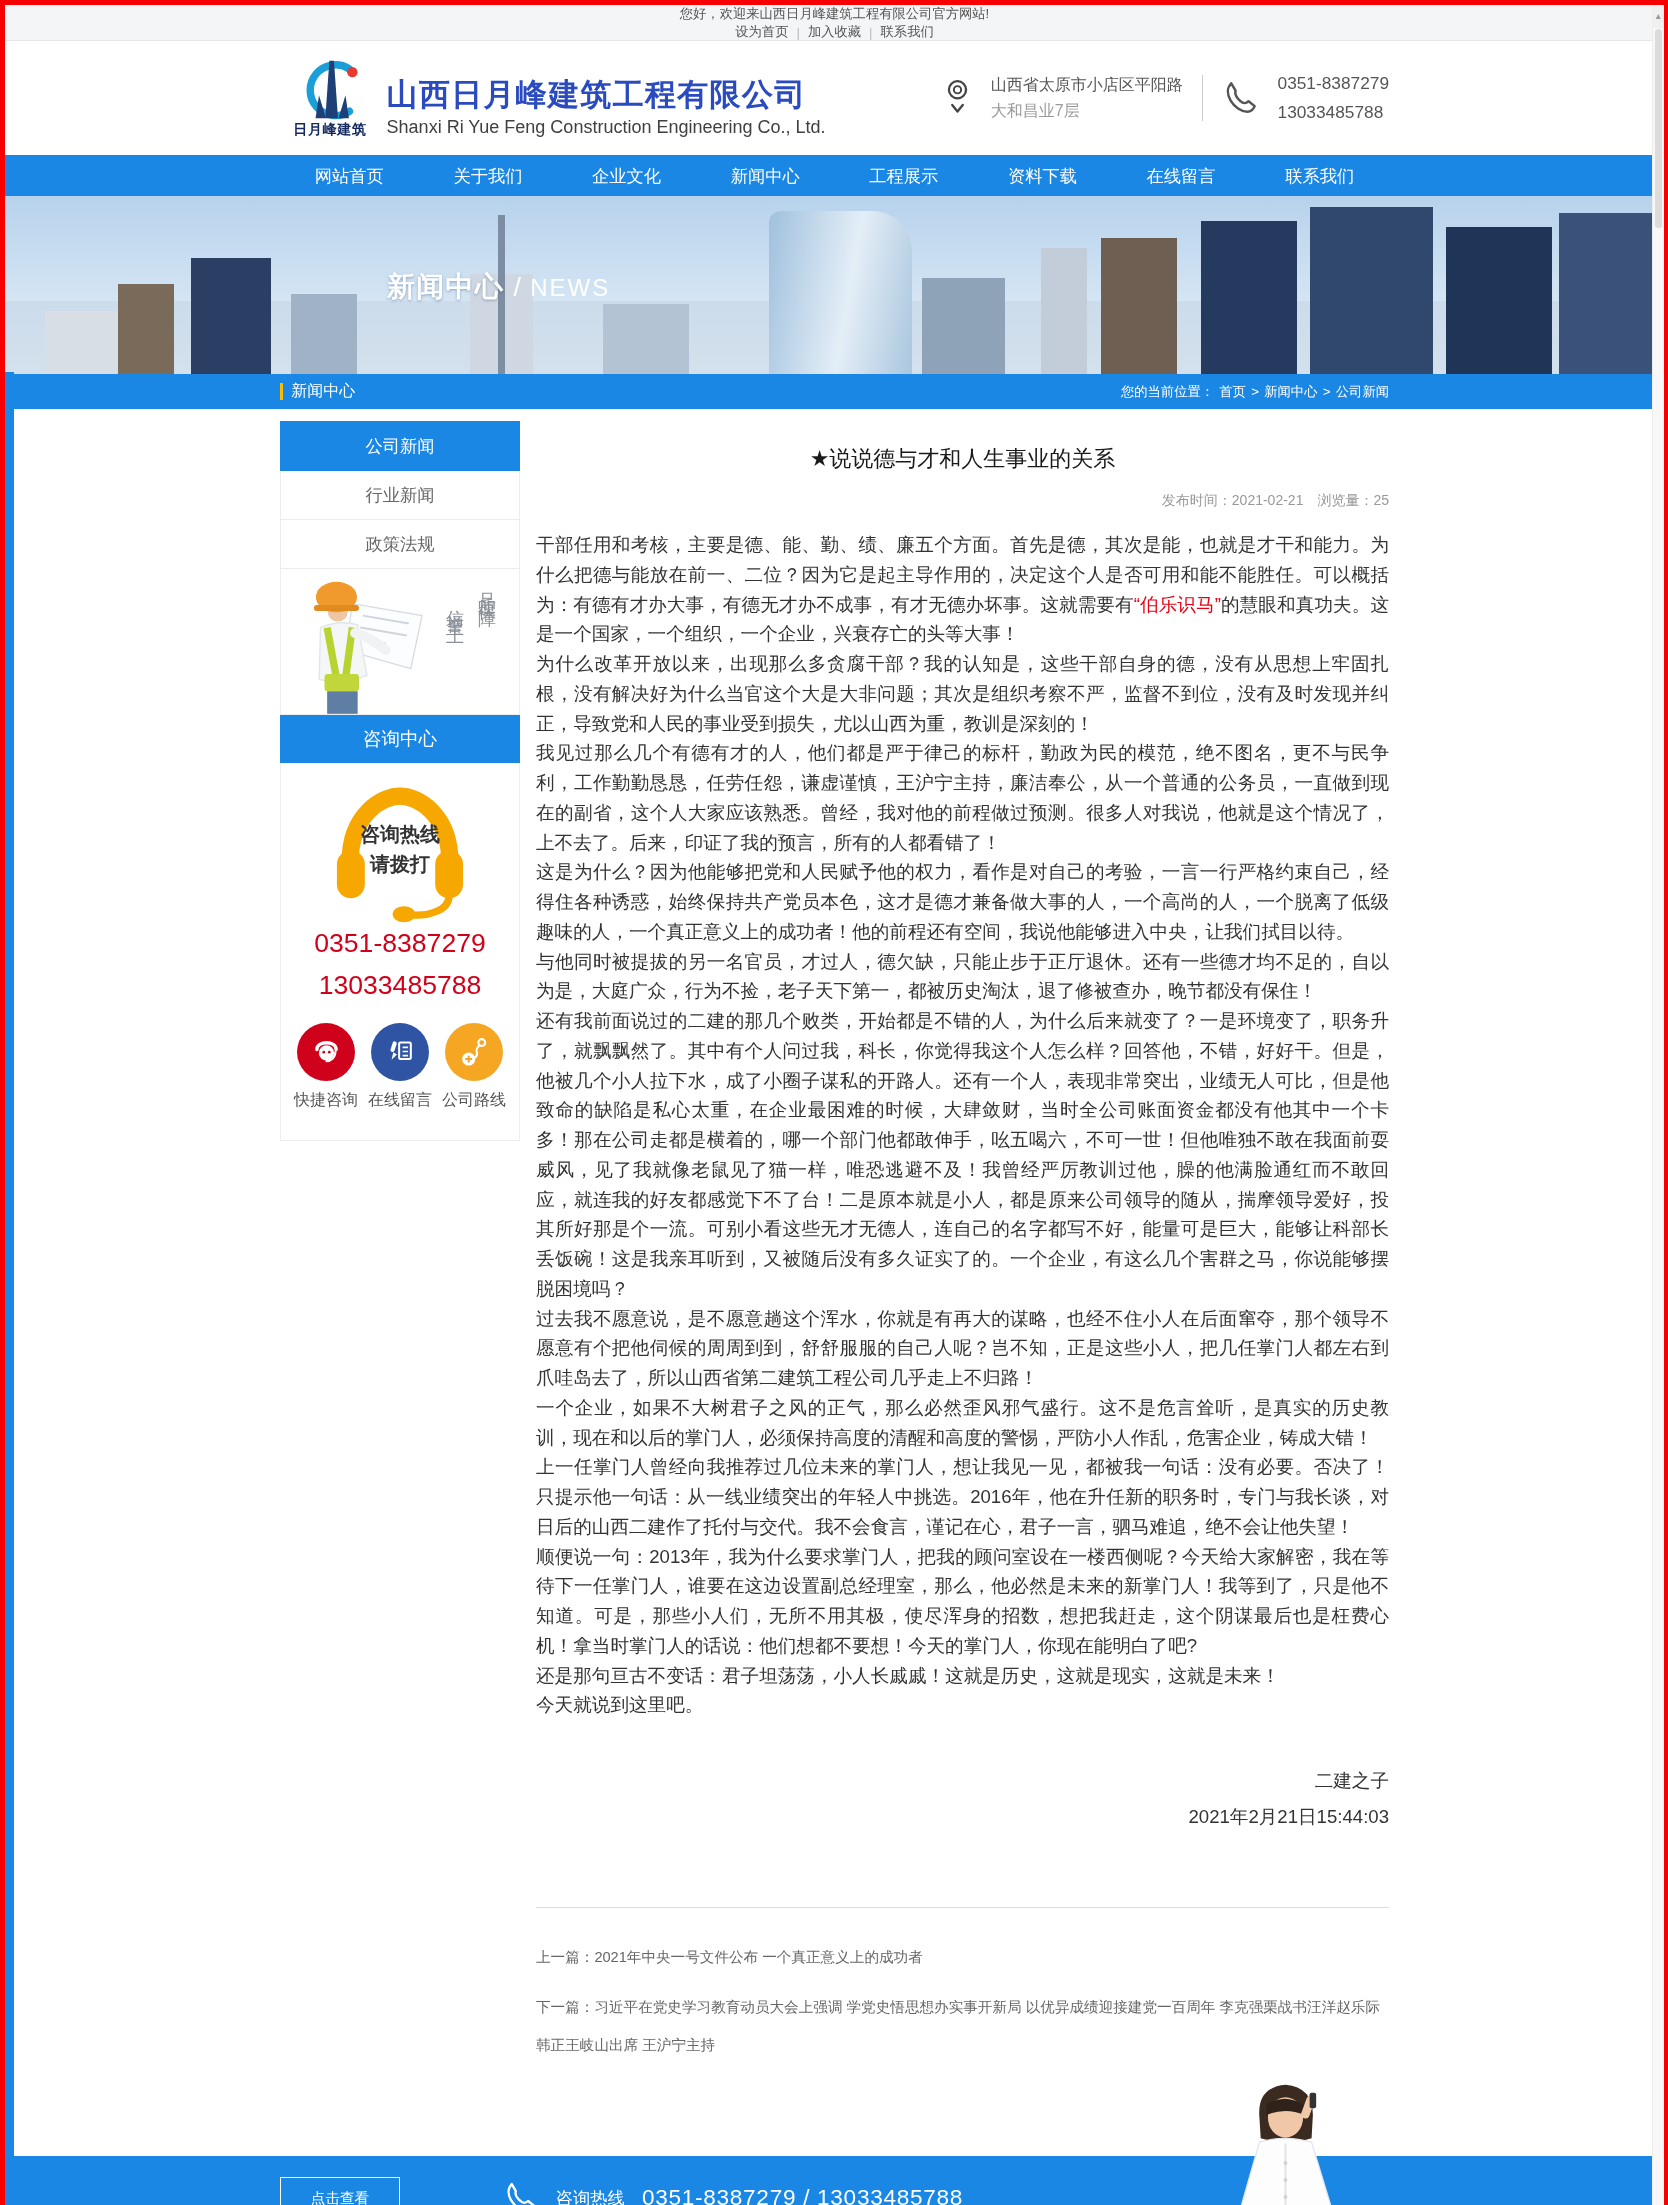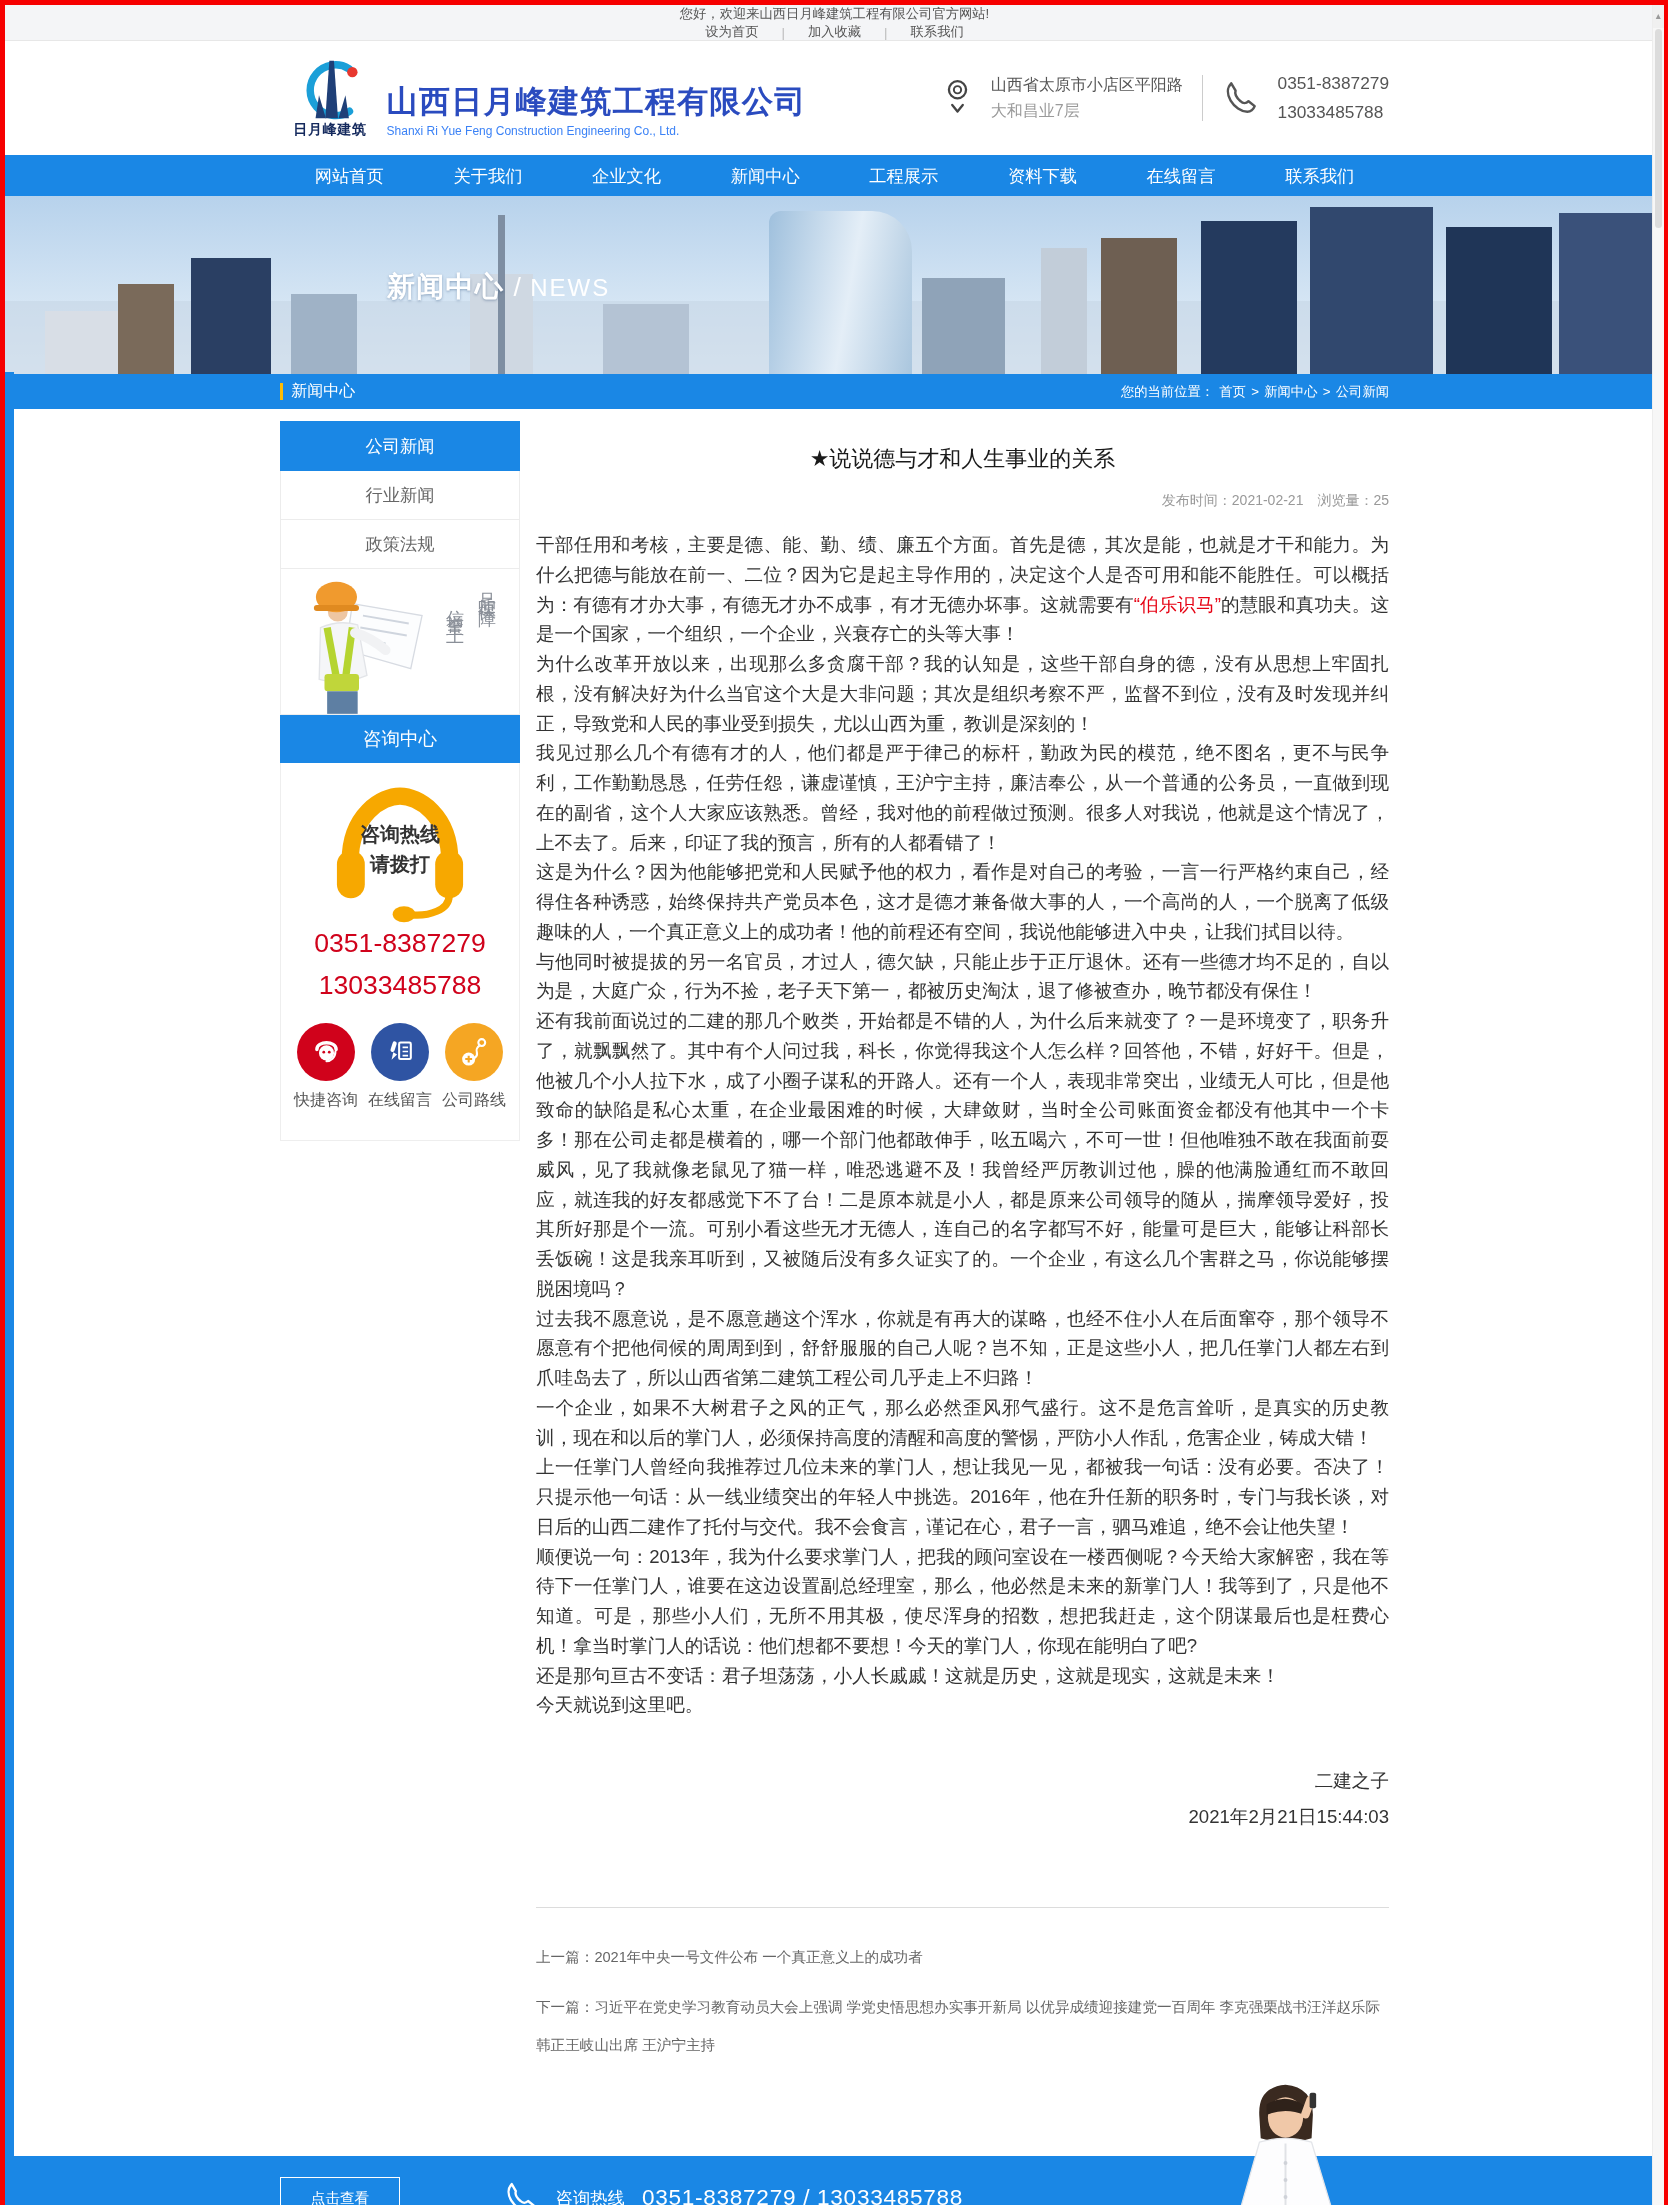--- a/index.html
+++ b/index.html
@@ -4,32 +4,32 @@
 <style>
   html,body{margin:0;padding:0;background:#fff;}
   body{width:1669px;font-family:"Liberation Sans","DejaVu Sans",sans-serif;-webkit-font-smoothing:antialiased;}
   a{color:inherit;text-decoration:none;cursor:pointer;}
   .page{position:relative;width:1669px;min-height:2205px;border:5.3px solid #f60000;box-sizing:border-box;background:#fff;overflow:hidden;}
   .wrap{width:1109px;margin:0 auto;position:relative;}
 
   
   .topbar{background:#f4f5f7;border-bottom:0.7px solid #e7e7e7;height:35px;}
   .topbar-in{display:flex;justify-content:space-between;align-items:center;height:100%;font-size:13.3px;color:#555;flex-direction:column;}
-  .top-links{display:flex;gap:23px;align-items:center;}
+  .top-links{display:flex;gap:8px;align-items:center;}
   .top-links .sep{color:#bbb;}
 
   
   .header{height:114px;background:#fff;}
   .header-in{display:flex;justify-content:space-between;align-items:center;height:100%;}
   .logo-block{display:flex;align-items:flex-end;gap:6.6px;}
   .logo-iconcol{display:flex;flex-direction:column;align-items:center;width:100px;}
   .logo-small{font-size:14px;font-weight:bold;color:#14295d;letter-spacing:0.7px;margin-top:-4px;white-space:nowrap;}
   .logo-titlecol{padding-bottom:1.3px;}
   .logo-title{font-size:31px;font-weight:bold;color:#2a4bbf;letter-spacing:1.3px;line-height:1.15;}
-  .logo-sub{font-size:12px;color:#3b82f6;margin-top:4px;}
+  .logo-sub{font-size:18px;color:#404040;margin-top:4px;}
   .header-right{display:flex;align-items:center;gap:19px;}
   .addr-col .l1{font-size:16px;color:#555;line-height:1.6;}
   .addr-col .l2{font-size:16px;color:#9a9a9a;line-height:1.6;}
   .vdiv{width:0.7px;height:46px;background:#ccc;}
   .tel-col div{font-size:17.3px;color:#555;line-height:1.65;}
 
   
   .nav{background:#1a87e5;height:41px;}
   .nav-in{display:flex;height:100%;}
   .nav-item{flex:1;display:flex;align-items:center;justify-content:center;color:#fff;font-size:17.3px;cursor:pointer;}

